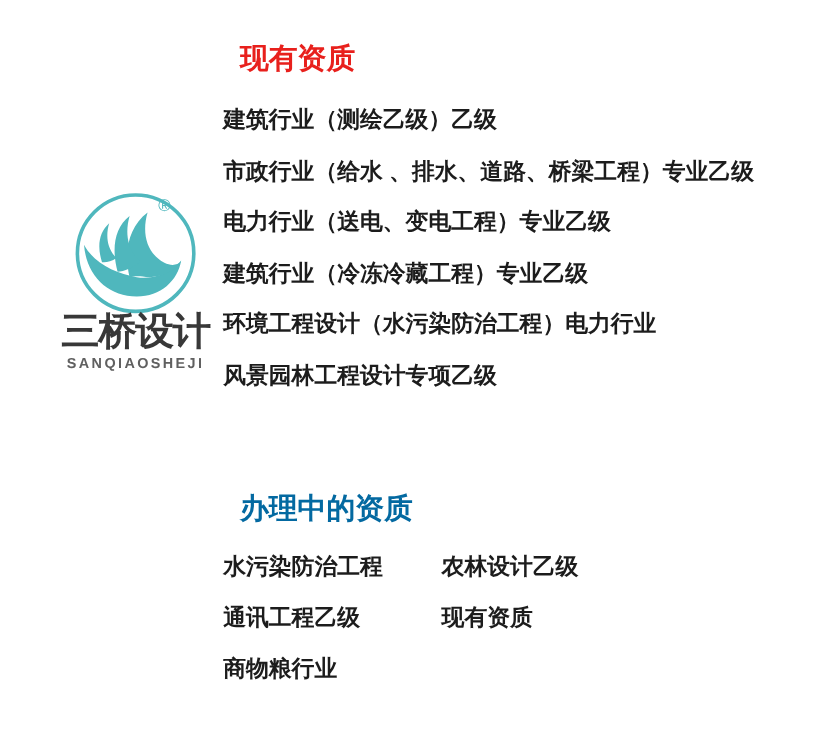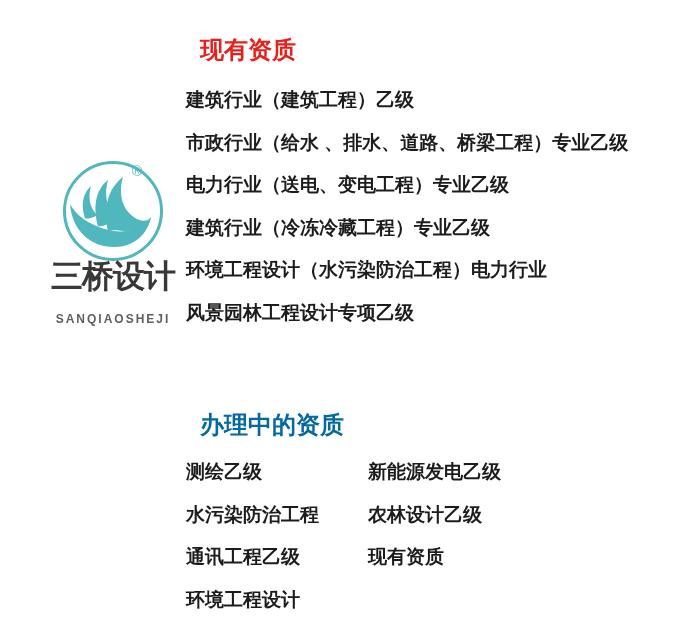--- a/index.html
+++ b/index.html
@@ -35,21 +35,21 @@
   .logo-cn {
     margin-top: -6px;
     font-size: 32px;
     font-weight: 800;
     letter-spacing: -1px;
     color: #383838;
     line-height: 1.15;
     white-space: nowrap;
   }
   .logo-en {
-    margin-top: 17px;
+    margin-top: 1px;
     font-size: 12px;
     font-weight: 600;
     letter-spacing: 2px;
     color: #606060;
     white-space: nowrap;
   }
 
   
   .sec-title {
     position: absolute;
@@ -127,40 +127,36 @@
 
     <text x="77" y="18" font-size="14" text-anchor="middle" class="brand-fill">®</text>
   </svg>
   <div class="logo-cn">三桥设计</div>
   <div class="logo-en">SANQIAOSHEJI</div>
 </div>
 
 <div id="sec1-title" class="sec-title" style="color: rgb(232, 32, 28);">现有资质</div>
 
 <div class="qual-list">
-  <div class="item">建筑行业（建筑工程）乙级</div>
+  <div class="item">建筑行业（测绘乙级）乙级</div>
   <div class="item">市政行业（给水 、排水、道路、桥梁工程）专业乙级</div>
   <div class="item">电力行业（送电、变电工程）专业乙级</div>
   <div class="item">建筑行业（冷冻冷藏工程）专业乙级</div>
   <div class="item">环境工程设计（水污染防治工程）电力行业</div>
   <div class="item">风景园林工程设计专项乙级</div>
 </div>
 
 <div id="sec2-title" class="sec-title" style="color: #0369a1;">办理中的资质</div>
 
 <div class="pending-rows">
   <div class="row">
-    <span class="c1">测绘乙级</span>
-    <span class="c2">新能源发电乙级</span>
-  </div>
-  <div class="row">
     <span class="c1">水污染防治工程</span>
     <span class="c2">农林设计乙级</span>
   </div>
   <div class="row">
     <span class="c1">通讯工程乙级</span>
     <span class="c2">现有资质</span>
   </div>
   <div class="row">
-    <span class="c1">环境工程设计</span>
+    <span class="c1">商物粮行业</span>
     <span class="c2"></span>
   </div>
 </div>
 
 </body></html>

